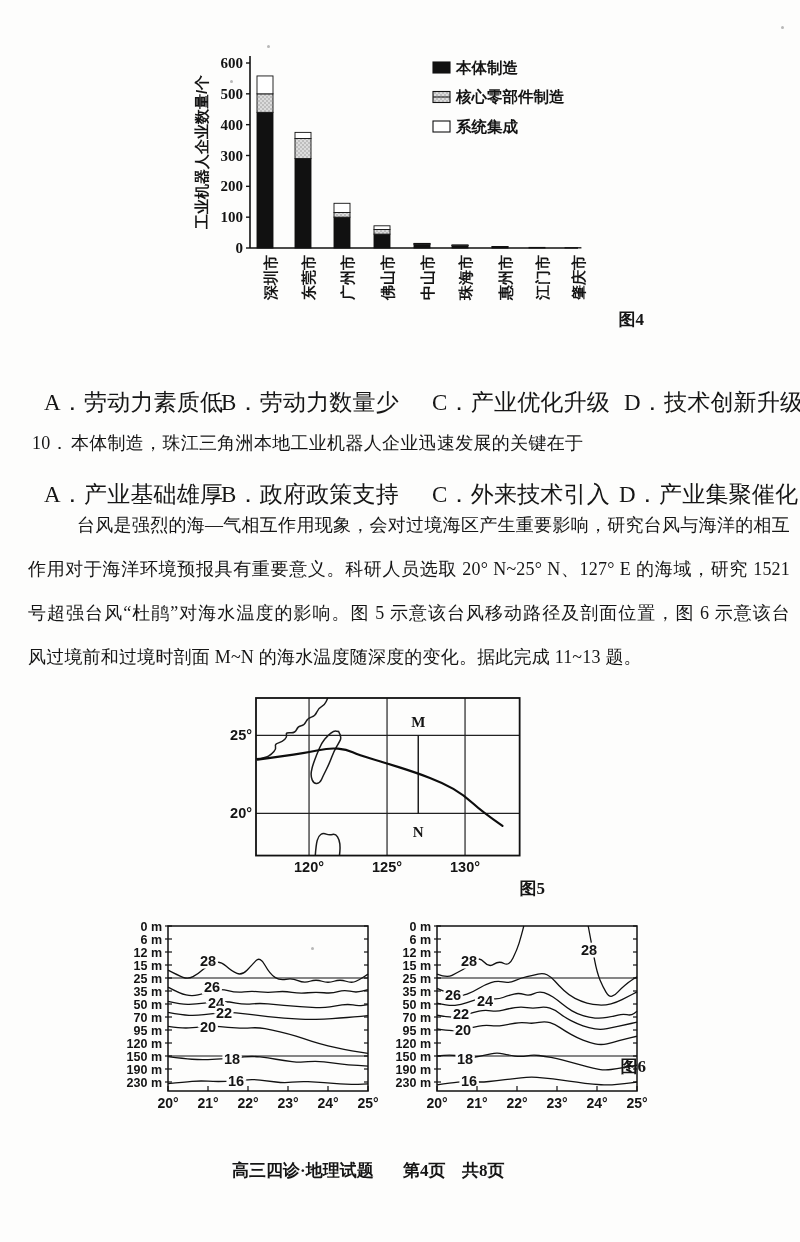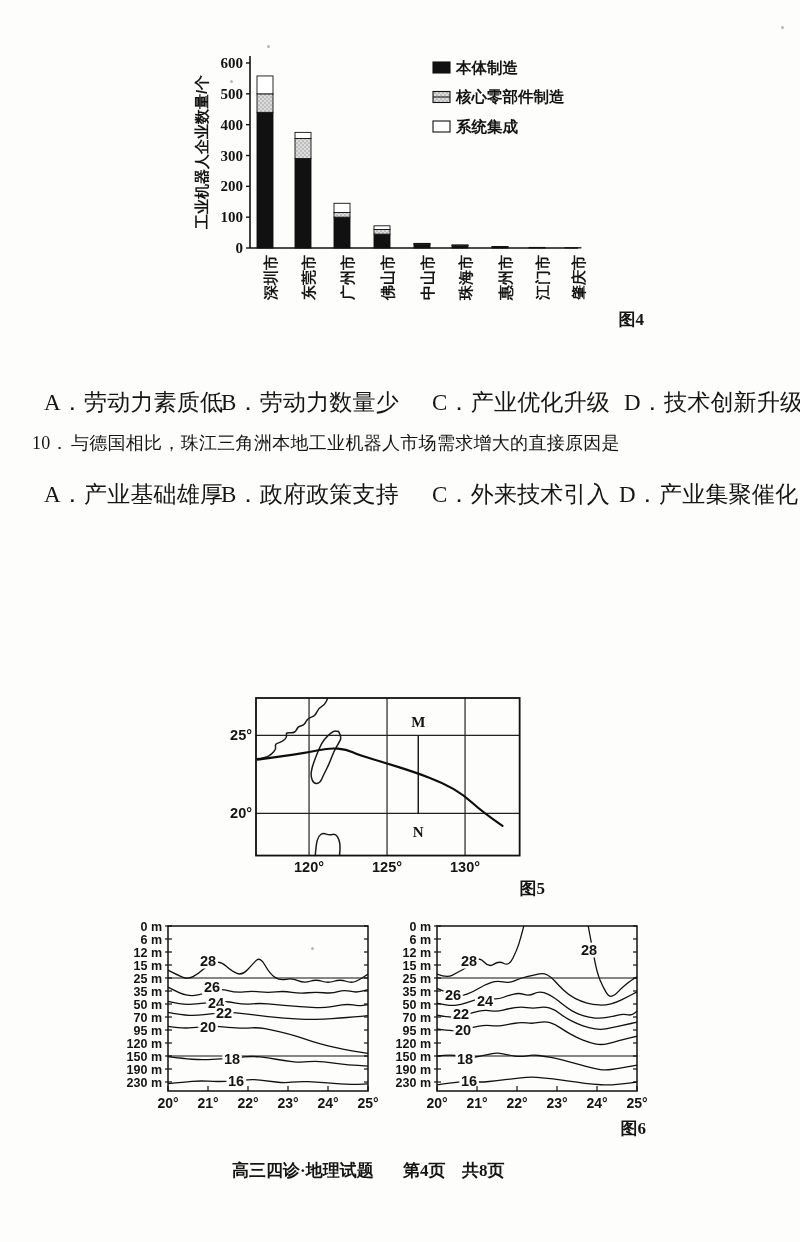--- a/index.html
+++ b/index.html
@@ -97,29 +97,35 @@
   <div class="abs caption" style="left:150px;top:308px;width:494px;">图4</div>
 
   <div class="abs optrow" style="left:0;top:387px;width:800px">
     <span class="opt" style="left:44px"><span>A．</span><span>劳动力素质低</span></span>
     <span class="opt" style="left:221px"><span>B．</span><span>劳动力数量少</span></span>
     <span class="opt" style="left:432px"><span>C．</span><span>产业优化升级</span></span>
     <span class="opt" style="left:624px"><span>D．</span><span>技术创新升级</span></span>
   </div>
 
   <div class="abs qline" style="left:32px;top:431px">
-    <span class="qnum">10．</span><span>与德国相比，珠江三角洲本地工业机器人市场需求增大的直接原因是</span>
+    <span class="qnum">10．</span><span>本体制造，珠江三角洲本地工业机器人企业迅速发展的关键在于</span>
   </div>
   <div class="abs optrow" style="left:0;top:479px;width:716px">
     <span class="opt" style="left:44px"><span>A．</span><span>产业基础雄厚</span></span>
     <span class="opt" style="left:221px"><span>B．</span><span>政府政策支持</span></span>
     <span class="opt" style="left:432px"><span>C．</span><span>外来技术引入</span></span>
     <span class="opt" style="left:619px"><span>D．</span><span>产业集聚催化</span></span>
   </div>
 
+  <div class="abs passage" style="left:28px;top:503px">
+    <div class="pline first">台风是强烈的海—气相互作用现象，会对过境海区产生重要影响，研究台风与海洋的相互</div>
+    <div class="pline">作用对于海洋环境预报具有重要意义。科研人员选取 20° N~25° N、127° E 的海域，研究 1521</div>
+    <div class="pline">号超强台风“杜鹃”对海水温度的影响。图 5 示意该台风移动路径及剖面位置，图 6 示意该台</div>
+    <div class="pline last">风过境前和过境时剖面 M~N 的海水温度随深度的变化。据此完成 11~13 题。</div>
+  </div>
 
   <svg id="fig5svg" class="abs" style="left:225px;top:690px" width="312" height="196">
       <line x1="84.04000000000008" y1="8" x2="84.04000000000008" y2="165.55999999999997" stroke="#222" stroke-width="1.2"></line>
       <line x1="162.04000000000008" y1="8" x2="162.04000000000008" y2="165.55999999999997" stroke="#222" stroke-width="1.2"></line>
       <line x1="240.04000000000008" y1="8" x2="240.04000000000008" y2="165.55999999999997" stroke="#222" stroke-width="1.2"></line>
       <line x1="31" y1="45.439999999999976" x2="294.6400000000001" y2="45.439999999999976" stroke="#222" stroke-width="1.2"></line>
       <line x1="31" y1="123.43999999999997" x2="294.6400000000001" y2="123.43999999999997" stroke="#222" stroke-width="1.2"></line>
       <path d="M31,68.83999999999997Q40.360000000000134,68.05999999999997 43.48000000000007,66.10999999999997Q46.6,64.15999999999997 48.94000000000008,61.42999999999998Q51.28000000000017,58.699999999999996 50.50000000000011,56.35999999999999Q49.72000000000004,54.01999999999999 53.62000000000004,52.84999999999997Q57.52000000000004,51.67999999999996 59.86000000000002,49.339999999999975Q62.2,47 61.420000000000044,44.66Q60.640000000000086,42.319999999999986 65.32000000000005,42.709999999999994Q70,43.1 71.56000000000002,39.589999999999975Q73.12000000000003,36.079999999999956 76.24000000000008,35.689999999999976Q79.36000000000013,35.3 80.92000000000016,31.789999999999978Q82.48000000000017,28.279999999999955 86.38000000000017,27.109999999999964Q90.28000000000017,25.939999999999976 91.84000000000009,22.039999999999978Q93.4,18.13999999999998 96.52000000000004,16.579999999999984Q99.64000000000009,15.019999999999989 101.2000000000001,11.509999999999994L102.76000000000013,8" fill="none" stroke="#1a1a1a" stroke-width="1.5"></path>
       <path d="M113.68000000000018,41.53999999999998Q116.8,47 115.2400000000001,50.11999999999999Q113.68000000000018,53.239999999999974 111.34000000000009,57.13999999999997Q109,61.03999999999998 106.66000000000003,67.27999999999997Q104.32000000000004,73.51999999999998 101.2000000000001,79.75999999999999Q98.08000000000017,86 96.52000000000015,89.50999999999999Q94.96000000000012,93.01999999999998 91.84000000000009,93.41Q88.72000000000004,93.8 87.16000000000003,89.9Q85.6,86 86.38000000000007,81.32Q87.16000000000014,76.63999999999997 89.50000000000011,70.39999999999998Q91.84000000000009,64.15999999999997 94.18000000000006,58.699999999999974Q96.52000000000004,53.239999999999974 99.64000000000009,49.339999999999975Q102.76000000000013,45.439999999999976 105.88000000000007,43.099999999999966Q109,40.75999999999996 111.34000000000009,41.14999999999997L113.68000000000018,41.53999999999998Z" fill="none" stroke="#1a1a1a" stroke-width="1.5"></path>
       <path d="M90.28000000000017,165.55999999999997Q91.06000000000013,154.64 92.23000000000008,150.34999999999997Q93.4,146.05999999999997 95.7400000000001,144.49999999999997Q98.08000000000017,142.93999999999997 101.2000000000001,144.10999999999996Q104.32000000000004,145.27999999999994 107.44000000000008,144.49999999999997Q110.56000000000013,143.72 112.51000000000013,146.83999999999997Q114.46000000000014,149.95999999999995 114.85000000000011,153.85999999999996Q115.24000000000008,157.75999999999996 114.85000000000011,161.65999999999997L114.46000000000014,165.55999999999997" fill="none" stroke="#1a1a1a" stroke-width="1.5"></path>
@@ -271,21 +277,21 @@
       <text x="98" y="205" font-size="14" font-weight="bold" text-anchor="middle" font-family="&quot;Liberation Sans&quot;,sans-serif" fill="#141414">21°</text>
       <line x1="138" y1="183" x2="138" y2="188" stroke="#111" stroke-width="1.2"></line>
       <text x="138" y="205" font-size="14" font-weight="bold" text-anchor="middle" font-family="&quot;Liberation Sans&quot;,sans-serif" fill="#141414">22°</text>
       <line x1="178" y1="183" x2="178" y2="188" stroke="#111" stroke-width="1.2"></line>
       <text x="178" y="205" font-size="14" font-weight="bold" text-anchor="middle" font-family="&quot;Liberation Sans&quot;,sans-serif" fill="#141414">23°</text>
       <line x1="218" y1="183" x2="218" y2="188" stroke="#111" stroke-width="1.2"></line>
       <text x="218" y="205" font-size="14" font-weight="bold" text-anchor="middle" font-family="&quot;Liberation Sans&quot;,sans-serif" fill="#141414">24°</text>
       <line x1="258" y1="183" x2="258" y2="188" stroke="#111" stroke-width="1.2"></line>
       <text x="258" y="205" font-size="14" font-weight="bold" text-anchor="middle" font-family="&quot;Liberation Sans&quot;,sans-serif" fill="#141414">25°</text>
     </svg>
-  <div class="abs caption" style="left:146px;top:1117px;width:500px;">图6</div>
+  <div class="abs caption" style="left:146px;top:1055px;width:500px;">图6</div>
 
   <div class="abs footer-part" style="left:232px;top:1159px">高三四诊·地理试题</div>
   <div class="abs footer-part" style="left:403px;top:1159px">第4页</div>
   <div class="abs footer-part" style="left:462px;top:1159px">共8页</div>
 
   <div class="speck" style="left:781px;top:26px"></div>
   <div class="speck" style="left:267px;top:45px"></div>
   <div class="speck" style="left:230px;top:80px"></div>
   <div class="speck" style="left:311px;top:947px"></div>
 </div>

